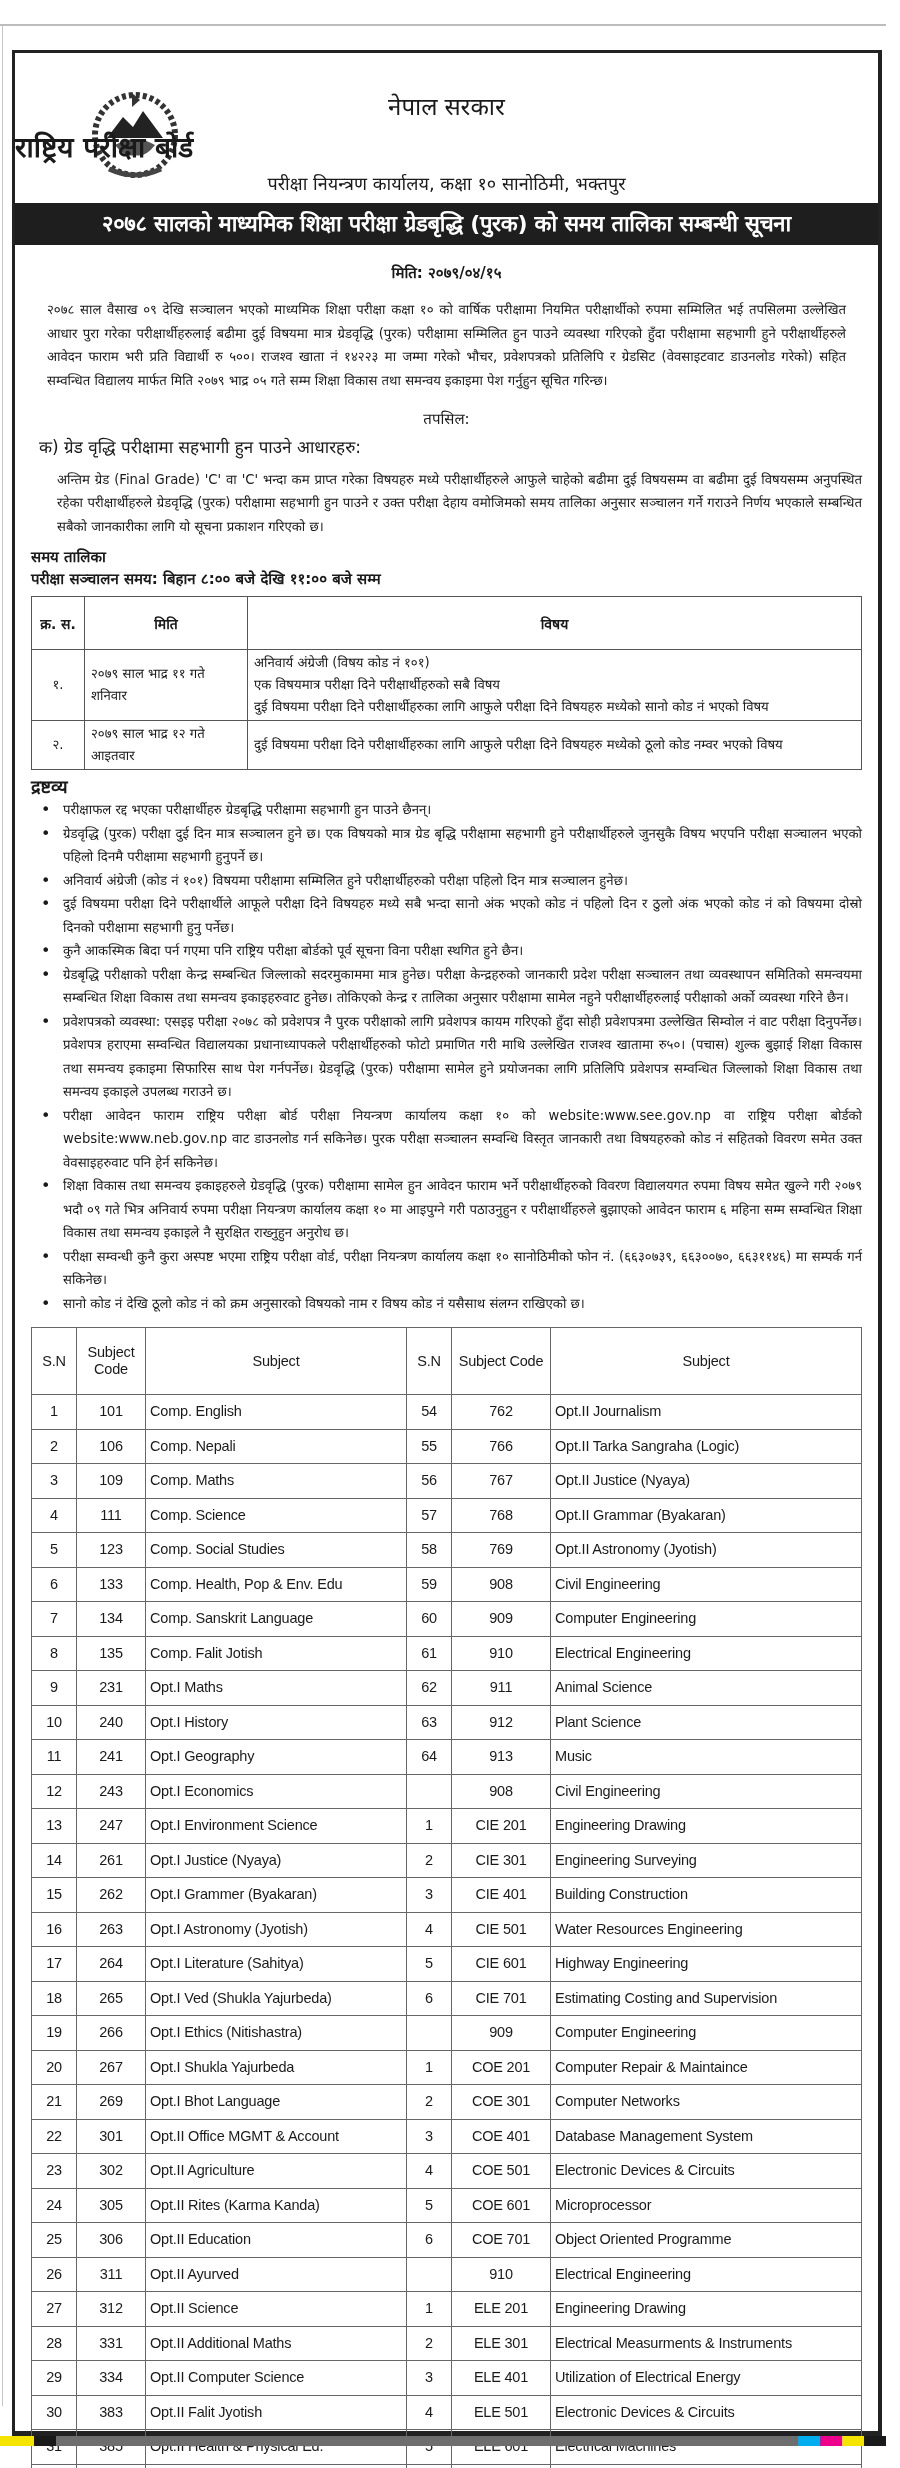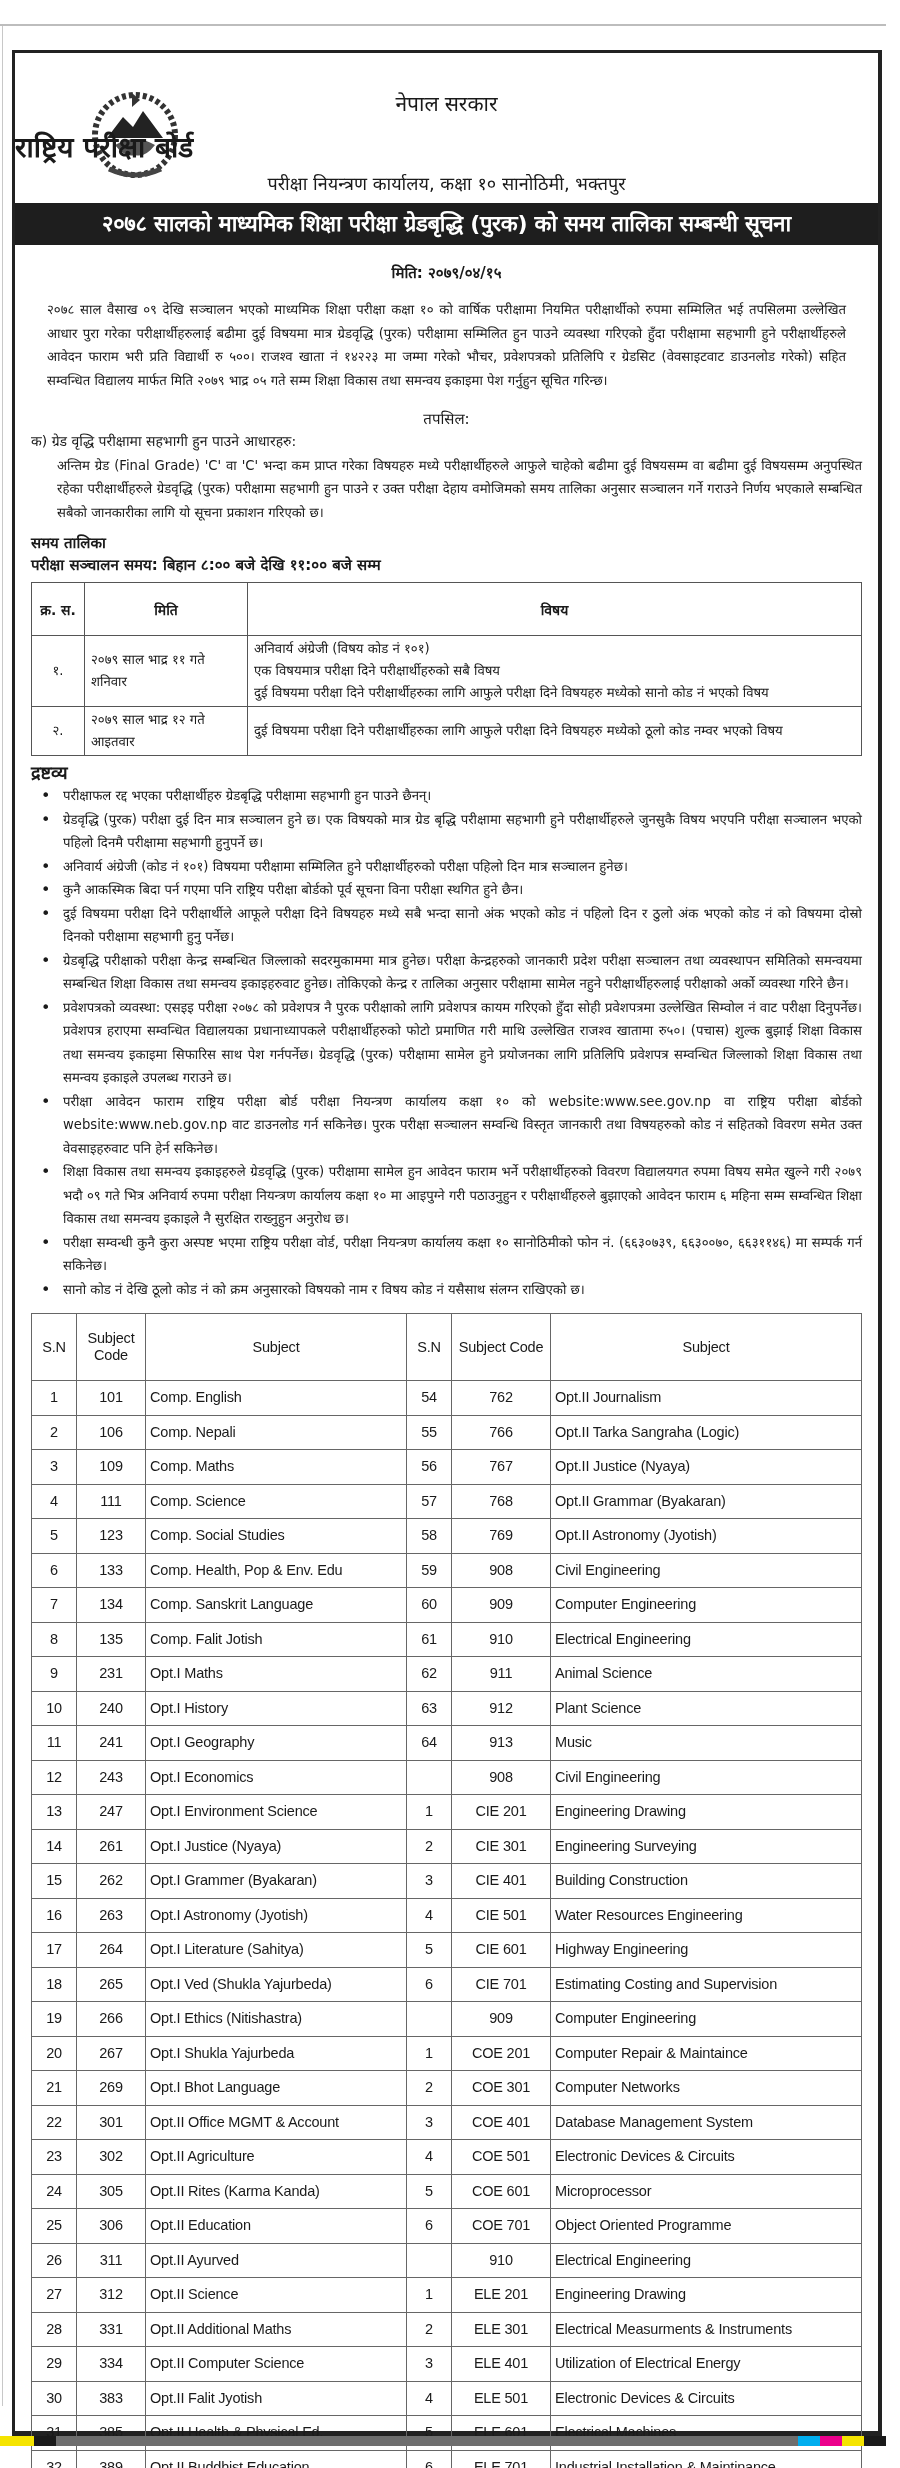--- a/index.html
+++ b/index.html
@@ -3,29 +3,29 @@
 <meta charset="utf-8">
 <style>
   html, body { margin: 0; padding: 0; background: #ffffff; }
   body { width: 900px; height: 2468px; position: relative; font-family: "DejaVu Sans", sans-serif; color: #1a1a1a; overflow: hidden; }
   .topline { position: absolute; left: 0; top: 24px; width: 886px; height: 2px; background: #bdbdbd; }
   .leftline { position: absolute; left: 2px; top: 26px; width: 1px; height: 2380px; background: #c8c8c8; }
   .frame { position: absolute; left: 12px; top: 50px; width: 870px; height: 2434px; box-sizing: border-box; border: 3px solid #222; border-bottom: 5px solid #222; border-right: 4px solid #222; }
   .frame { height: 2386px; }
   .header { position: relative; height: 190px; }
   .emblem { position: absolute; left: 70px; top: 30px; width: 100px; height: 100px; }
-  .h-gov { position: absolute; left: 0; right: 0; top: 36px; text-align: center; font-size: 21px; font-family: "DejaVu Sans Condensed", "DejaVu Sans", sans-serif; }
+  .h-gov { position: absolute; left: 0; right: 0; top: 36px; text-align: center; font-size: 24px; font-family: "DejaVu Sans Condensed", "DejaVu Sans", sans-serif; }
   .h-board { position: absolute; left: 0; right: 0; top: 74px; text-align: left; font-size: 28px; font-weight: bold; }
   .h-office { position: absolute; left: 0; right: 0; top: 118px; text-align: center; font-size: 18px; }
   .titlebar { position: absolute; left: 0; right: 0; top: 150px; height: 42px; background: #1e1e1e; color: #fff; text-align: center; font-size: 22px; line-height: 42px; font-weight: bold; letter-spacing: -0.3px; }
   .content { position: absolute; left: 16px; right: 16px; top: 205px; }
   .date { text-align: center; font-weight: bold; font-size: 15px; margin: 4px 0 4px 0; }
   .para { font-size: 13.2px; line-height: 23.5px; text-align: justify; margin: 16px; }
   .subhead { text-align: center; font-weight: normal; font-size: 15px; margin: 8px 0 2px 0; }
-  .ka { font-size: 14px; line-height: 23.5px; margin: 0; }
+  .ka { font-size: 17px; line-height: 23.5px; margin: 8px; }
   .ka-body { font-size: 13.2px; line-height: 23.5px; text-align: justify; padding-left: 26px; margin: 0; }
   .sched-title { text-align: left; font-weight: bold; font-size: 15px; line-height: 22px; margin-top: 8px; }
   table.sched { width: 100%; border-collapse: collapse; margin-top: 6px; font-size: 13.2px; }
   table.sched td, table.sched th { border: 1.5px solid #555; padding: 2px 6px; vertical-align: middle; }
   table.sched th { font-weight: bold; text-align: center; height: 48px; font-size: 14px; }
   table.sched td { line-height: 22px; }
   .note-head { font-weight: bold; font-size: 18px; margin: 4px 0 0 0; }
   ul.notes { margin: 0; padding-left: 26px; font-size: 13.2px; line-height: 23.5px; }
   ul.notes li { text-align: justify; list-style: none; position: relative; padding-left: 6px; }
   ul.notes li::before { content: "•"; position: absolute; left: -16px; font-size: 16px; }
@@ -95,22 +95,22 @@
           </td>
         </tr>
       </tbody>
     </table>
 
     <div class="note-head">द्रष्टव्य</div>
     <ul class="notes" id="notes-list">
         <li>परीक्षाफल रद्द भएका परीक्षार्थीहरु ग्रेडबृद्धि परीक्षामा सहभागी हुन पाउने छैनन्।</li>
         <li>ग्रेडवृद्धि (पुरक) परीक्षा दुई दिन मात्र सञ्चालन हुने छ। एक विषयको मात्र ग्रेड बृद्धि परीक्षामा सहभागी हुने परीक्षार्थीहरुले जुनसुकै विषय भएपनि परीक्षा सञ्चालन भएको पहिलो दिनमै परीक्षामा सहभागी हुनुपर्ने छ।</li>
         <li>अनिवार्य अंग्रेजी (कोड नं १०१) विषयमा परीक्षामा सम्मिलित हुने परीक्षार्थीहरुको परीक्षा पहिलो दिन मात्र सञ्चालन हुनेछ।</li>
+        <li>दुई विषयमा परीक्षा दिने परीक्षार्थीले आफूले परीक्षा दिने विषयहरु मध्ये सबै भन्दा सानो अंक भएको कोड नं पहिलो दिन र ठुलो अंक भएको कोड नं को विषयमा दोस्रो दिनको परीक्षामा सहभागी हुनु पर्नेछ।</li>
         <li>कुनै आकस्मिक बिदा पर्न गएमा पनि राष्ट्रिय परीक्षा बोर्डको पूर्व सूचना विना परीक्षा स्थगित हुने छैन।</li>
-        <li>दुई विषयमा परीक्षा दिने परीक्षार्थीले आफूले परीक्षा दिने विषयहरु मध्ये सबै भन्दा सानो अंक भएको कोड नं पहिलो दिन र ठुलो अंक भएको कोड नं को विषयमा दोस्रो दिनको परीक्षामा सहभागी हुनु पर्नेछ।</li>
         <li>ग्रेडबृद्धि परीक्षाको परीक्षा केन्द्र सम्बन्धित जिल्लाको सदरमुकाममा मात्र हुनेछ। परीक्षा केन्द्रहरुको जानकारी प्रदेश परीक्षा सञ्चालन तथा व्यवस्थापन समितिको समन्वयमा सम्बन्धित शिक्षा विकास तथा समन्वय इकाइहरुवाट हुनेछ। तोकिएको केन्द्र र तालिका अनुसार परीक्षामा सामेल नहुने परीक्षार्थीहरुलाई परीक्षाको अर्को व्यवस्था गरिने छैन।</li>
         <li>प्रवेशपत्रको व्यवस्था: एसइइ परीक्षा २०७८ को प्रवेशपत्र नै पुरक परीक्षाको लागि प्रवेशपत्र कायम गरिएको हुँदा सोही प्रवेशपत्रमा उल्लेखित सिम्वोल नं वाट परीक्षा दिनुपर्नेछ। प्रवेशपत्र हराएमा सम्वन्धित विद्यालयका प्रधानाध्यापकले परीक्षार्थीहरुको फोटो प्रमाणित गरी माथि उल्लेखित राजश्व खातामा रु५०। (पचास) शुल्क बुझाई शिक्षा विकास तथा समन्वय इकाइमा सिफारिस साथ पेश गर्नपर्नेछ। ग्रेडवृद्धि (पुरक) परीक्षामा सामेल हुने प्रयोजनका लागि प्रतिलिपि प्रवेशपत्र सम्वन्धित जिल्लाको शिक्षा विकास तथा समन्वय इकाइले उपलब्ध गराउने छ।</li>
         <li>परीक्षा आवेदन फाराम राष्ट्रिय परीक्षा बोर्ड परीक्षा नियन्त्रण कार्यालय कक्षा १० को website:www.see.gov.np वा राष्ट्रिय परीक्षा बोर्डको website:www.neb.gov.np वाट डाउनलोड गर्न सकिनेछ। पुरक परीक्षा सञ्चालन सम्वन्धि विस्तृत जानकारी तथा विषयहरुको कोड नं सहितको विवरण समेत उक्त वेवसाइहरुवाट पनि हेर्न सकिनेछ।</li>
         <li>शिक्षा विकास तथा समन्वय इकाइहरुले ग्रेडवृद्धि (पुरक) परीक्षामा सामेल हुन आवेदन फाराम भर्ने परीक्षार्थीहरुको विवरण विद्यालयगत रुपमा विषय समेत खुल्ने गरी २०७९ भदौ ०९ गते भित्र अनिवार्य रुपमा परीक्षा नियन्त्रण कार्यालय कक्षा १० मा आइपुग्ने गरी पठाउनुहुन र परीक्षार्थीहरुले बुझाएको आवेदन फाराम ६ महिना सम्म सम्वन्धित शिक्षा विकास तथा समन्वय इकाइले नै सुरक्षित राख्नुहुन अनुरोध छ।</li>
         <li>परीक्षा सम्वन्धी कुनै कुरा अस्पष्ट भएमा राष्ट्रिय परीक्षा वोर्ड, परीक्षा नियन्त्रण कार्यालय कक्षा १० सानोठिमीको फोन नं. (६६३०७३९, ६६३००७०, ६६३११४६) मा सम्पर्क गर्न सकिनेछ।</li>
         <li>सानो कोड नं देखि ठूलो कोड नं को क्रम अनुसारको विषयको नाम र विषय कोड नं यसैसाथ संलग्न राखिएको छ।</li>
       </ul>
 
     <table class="subj">
       <thead>

